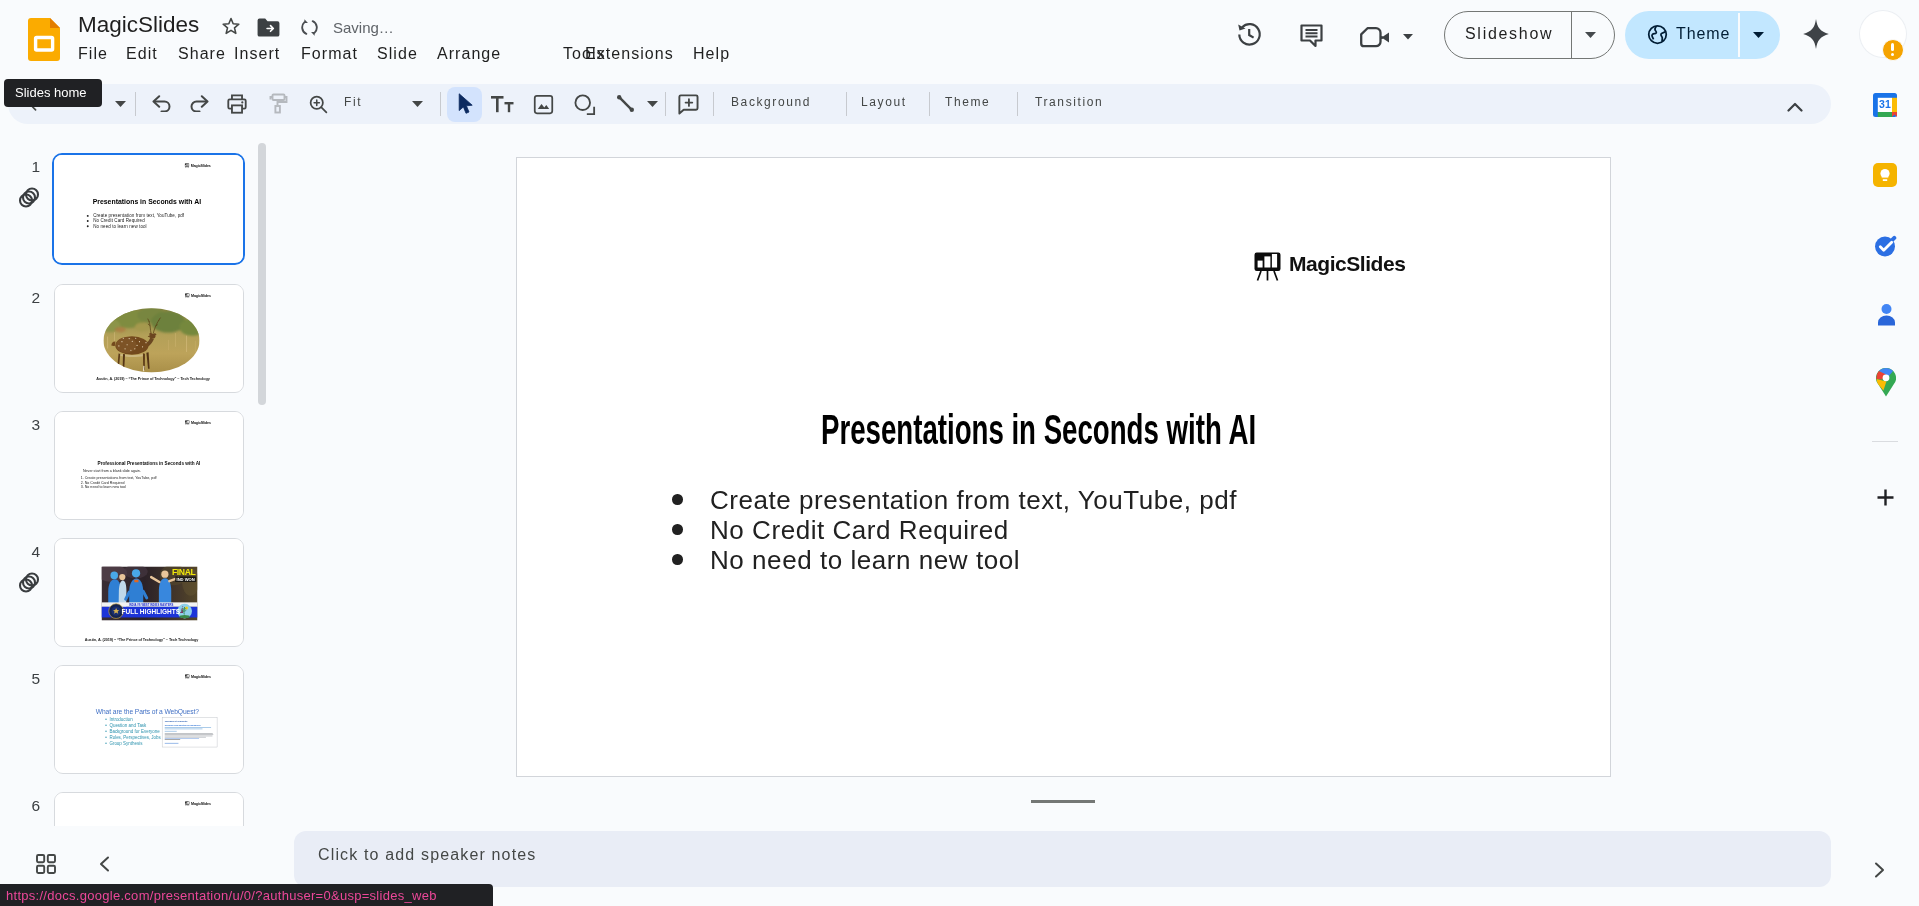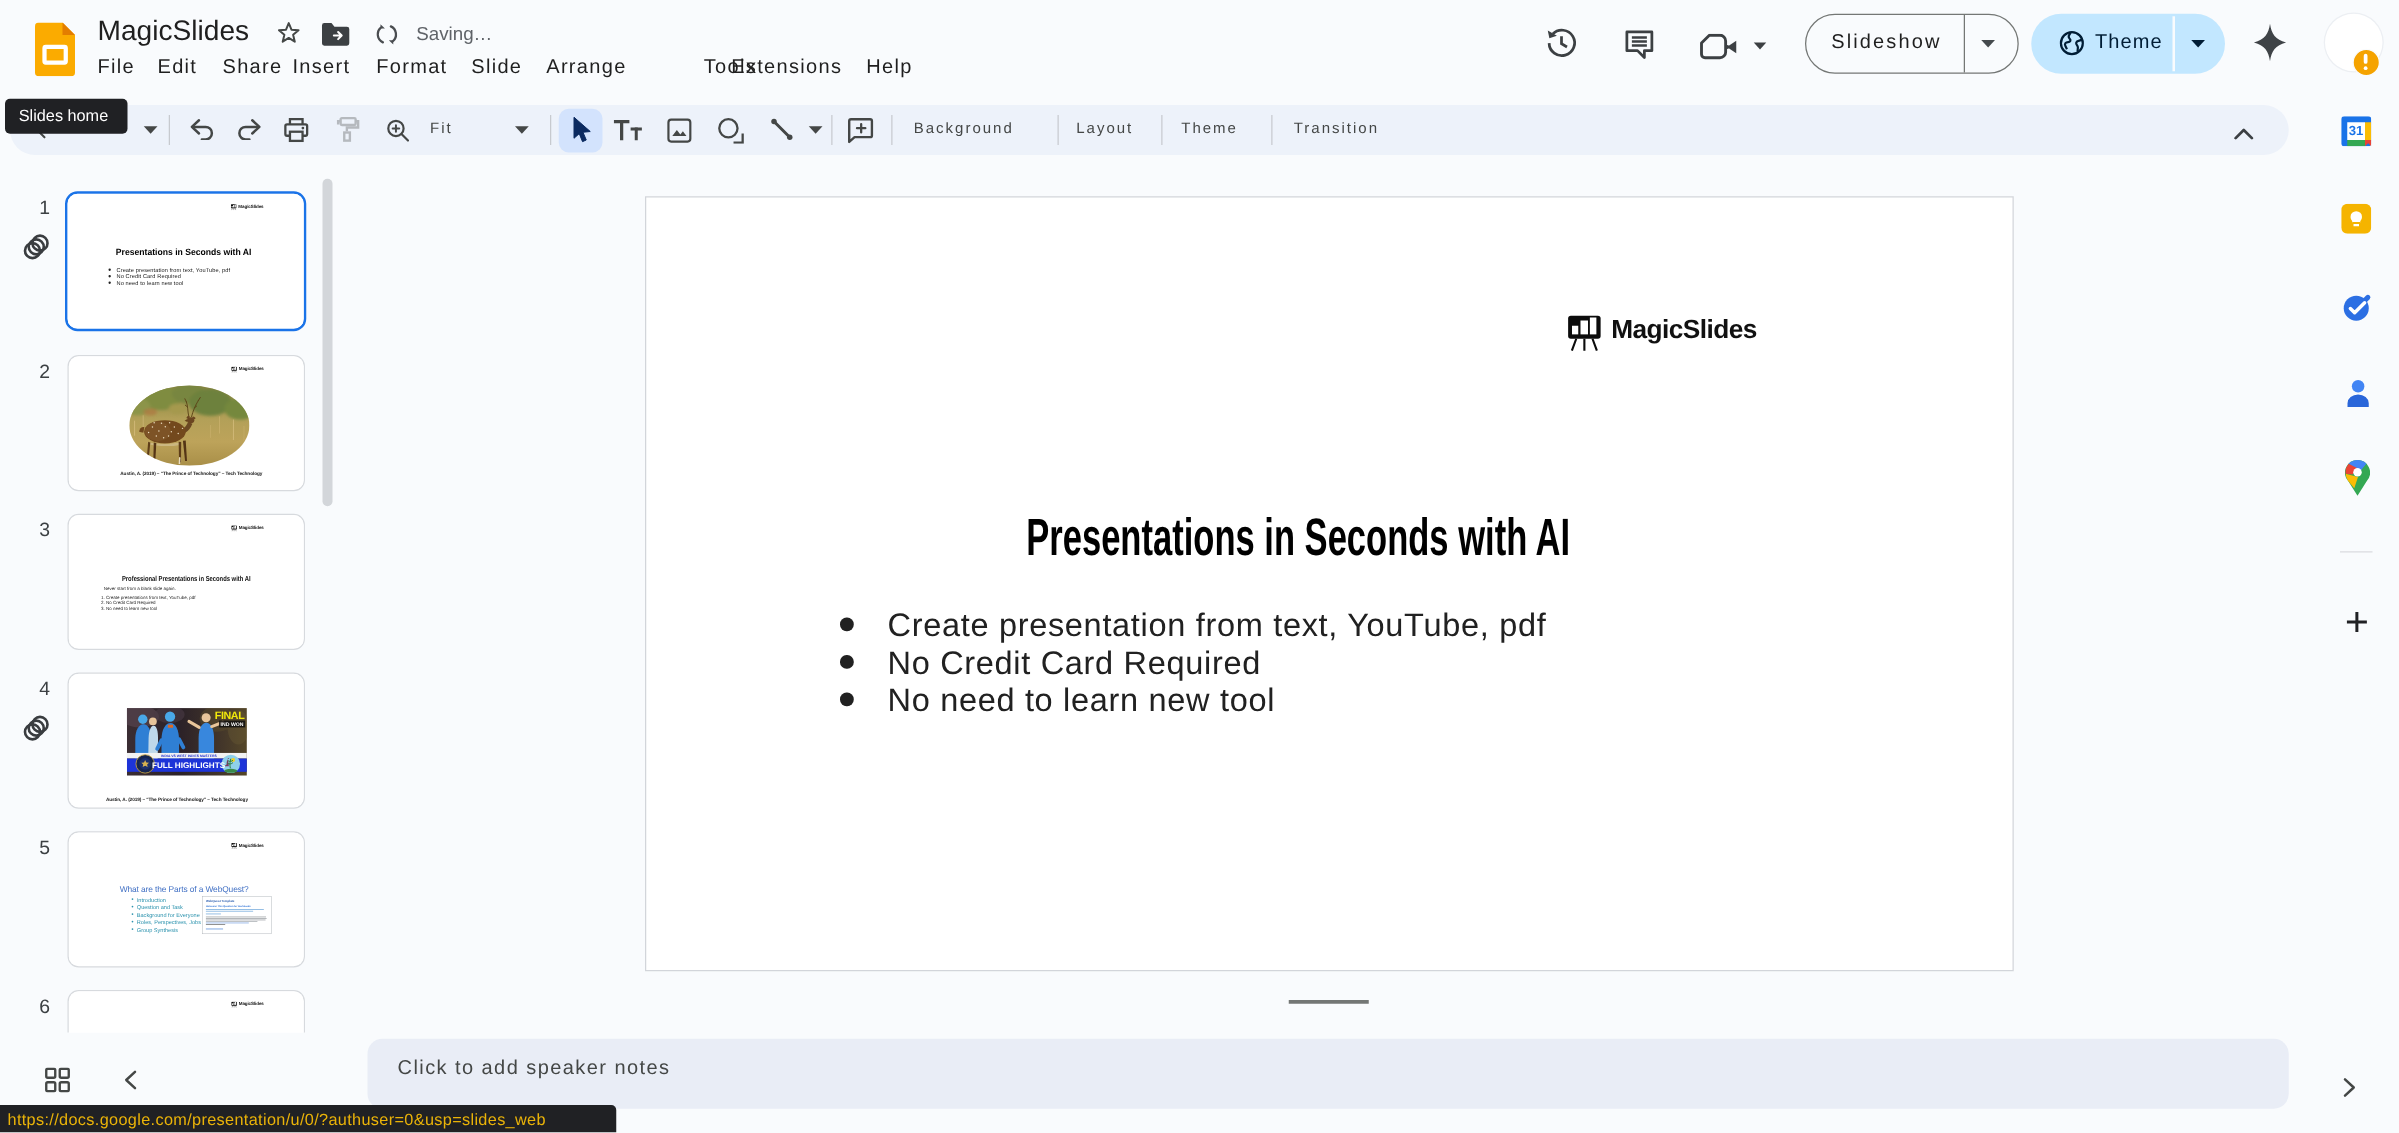--- a/index.html
+++ b/index.html
@@ -577,21 +577,21 @@
       <rect x="11.8" y="11.8" width="7.2" height="7.2" rx="1.2" fill="none" stroke="#444746" stroke-width="1.9"></rect>
     </svg>
   </div>
   <div id="ic-stripchev" class="abs" style="left:99px;top:856px;">
     <svg width="11" height="16" viewBox="0 0 11 16">
         <path d="M9 1.5 l-7 6.5 7 6.5" fill="none" stroke="#444746" stroke-width="2" stroke-linecap="round" stroke-linejoin="round"></path>
       </svg>
   </div>
 
   <div class="abs" style="left:0;top:884px;width:493px;height:22px;background:#202124;border-top-right-radius:4px;">
-    <span style="position:absolute;left:6px;top:4px;font-size:13px;letter-spacing:0.28px;color:#eab308;">https://docs.google.com/presentation/u/0/?authuser=0&amp;usp=slides_web</span>
+    <span style="position:absolute;left:6px;top:4px;font-size:13px;letter-spacing:0.28px;color:#ec4899;">https://docs.google.com/presentation/u/0/?authuser=0&amp;usp=slides_web</span>
   </div>
 
   <div id="ic-cal" class="abs" style="left:1873px;top:93px;">
     <svg width="24" height="24" viewBox="0 0 24 24">
       <rect x="0" y="0" width="24" height="24" rx="2.5" fill="#1a73e8"></rect>
       <rect x="19" y="4.8" width="5" height="14.4" fill="#fbbc04"></rect>
       <rect x="4.8" y="19" width="14.4" height="5" fill="#34a853"></rect>
       <path d="M19 19 h5 v5 z" fill="#ea4335" transform="rotate(0 19 19)"></path>
       <path d="M19 24 v-5 h5 z" fill="#ea4335"></path>
       <rect x="4.8" y="4.8" width="14.2" height="14.2" fill="#fff"></rect>

